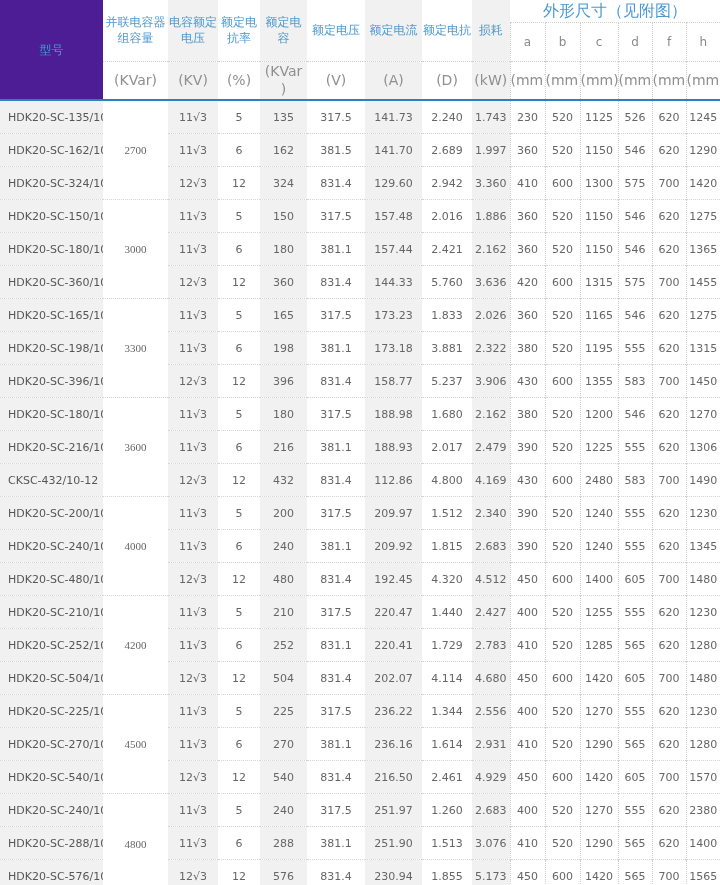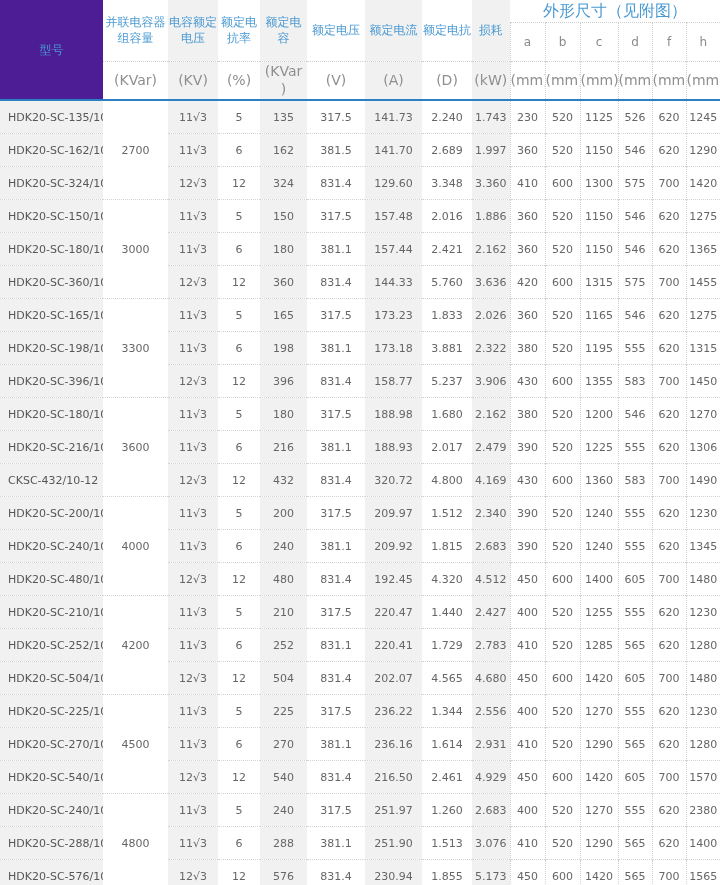--- a/index.html
+++ b/index.html
@@ -15,21 +15,21 @@
   tr.letters th{height:38px;color:#8a8a8a;font-size:12px;border-left:1px dotted #cfcfcf;}
   tr.units th{height:26px;color:#8f8f8f;font-size:14px;border-top:1px dotted #cfcfcf;border-bottom:2px solid #2b80c4;}
   tr.units th.mm{border-left:1px dotted #cfcfcf;}
   th.model-head{border-bottom:2px solid #2b80c4;}
 
   
   tbody td{height:32px;font-size:11px;color:#666;text-align:center;vertical-align:middle;border-top:1px dotted #d4d4d4;}
   tbody td.model{text-align:left;padding-left:8px;color:#565656;background:#f1f1f1;}
   tbody td.shade{background:#f1f1f1;}
   tbody td.dim{border-left:1px dotted #cfcfcf;}
-  tbody td.group-cap{color:#666;}
+  tbody td.group-cap{color:#666;font-family:Liberation Serif, serif;}
   tbody tr.last-row td{border-bottom:2px solid #2b80c4;}
 </style>
 </head>
 <body>
 
 <table>
   <colgroup>
     <col style="width:103px">
       <col style="width:65px">
       <col style="width:50px">
@@ -118,21 +118,21 @@
         <td class="dim">620</td>
         <td class="dim">1290</td>
       </tr>
       <tr>
         <td class="model">HDK20-SC-324/10-12</td>
         <td class="shade">12√3</td>
         <td class="">12</td>
         <td class="shade">324</td>
         <td class="">831.4</td>
         <td class="shade">129.60</td>
-        <td class="">3.348</td>
+        <td class="">2.942</td>
         <td class="shade">3.360</td>
         <td class="dim">410</td>
         <td class="dim">600</td>
         <td class="dim">1300</td>
         <td class="dim">575</td>
         <td class="dim">700</td>
         <td class="dim">1420</td>
       </tr>
       <tr>
         <td class="model">HDK20-SC-150/10-5</td>
@@ -264,26 +264,26 @@
         <td class="dim">555</td>
         <td class="dim">620</td>
         <td class="dim">1306</td>
       </tr>
       <tr>
         <td class="model">CKSC-432/10-12</td>
         <td class="shade">12√3</td>
         <td class="">12</td>
         <td class="shade">432</td>
         <td class="">831.4</td>
-        <td class="shade">320.72</td>
+        <td class="shade">112.86</td>
         <td class="">4.800</td>
         <td class="shade">4.169</td>
         <td class="dim">430</td>
         <td class="dim">600</td>
-        <td class="dim">1360</td>
+        <td class="dim">2480</td>
         <td class="dim">583</td>
         <td class="dim">700</td>
         <td class="dim">1490</td>
       </tr>
       <tr>
         <td class="model">HDK20-SC-200/10-5</td>
         <td rowspan="3" class="group-cap">4000</td>
         <td class="shade">11√3</td>
         <td class="">5</td>
         <td class="shade">200</td>
@@ -363,21 +363,21 @@
         <td class="dim">620</td>
         <td class="dim">1280</td>
       </tr>
       <tr>
         <td class="model">HDK20-SC-504/10-12</td>
         <td class="shade">12√3</td>
         <td class="">12</td>
         <td class="shade">504</td>
         <td class="">831.4</td>
         <td class="shade">202.07</td>
-        <td class="">4.565</td>
+        <td class="">4.114</td>
         <td class="shade">4.680</td>
         <td class="dim">450</td>
         <td class="dim">600</td>
         <td class="dim">1420</td>
         <td class="dim">605</td>
         <td class="dim">700</td>
         <td class="dim">1480</td>
       </tr>
       <tr>
         <td class="model">HDK20-SC-225/10-5</td>

